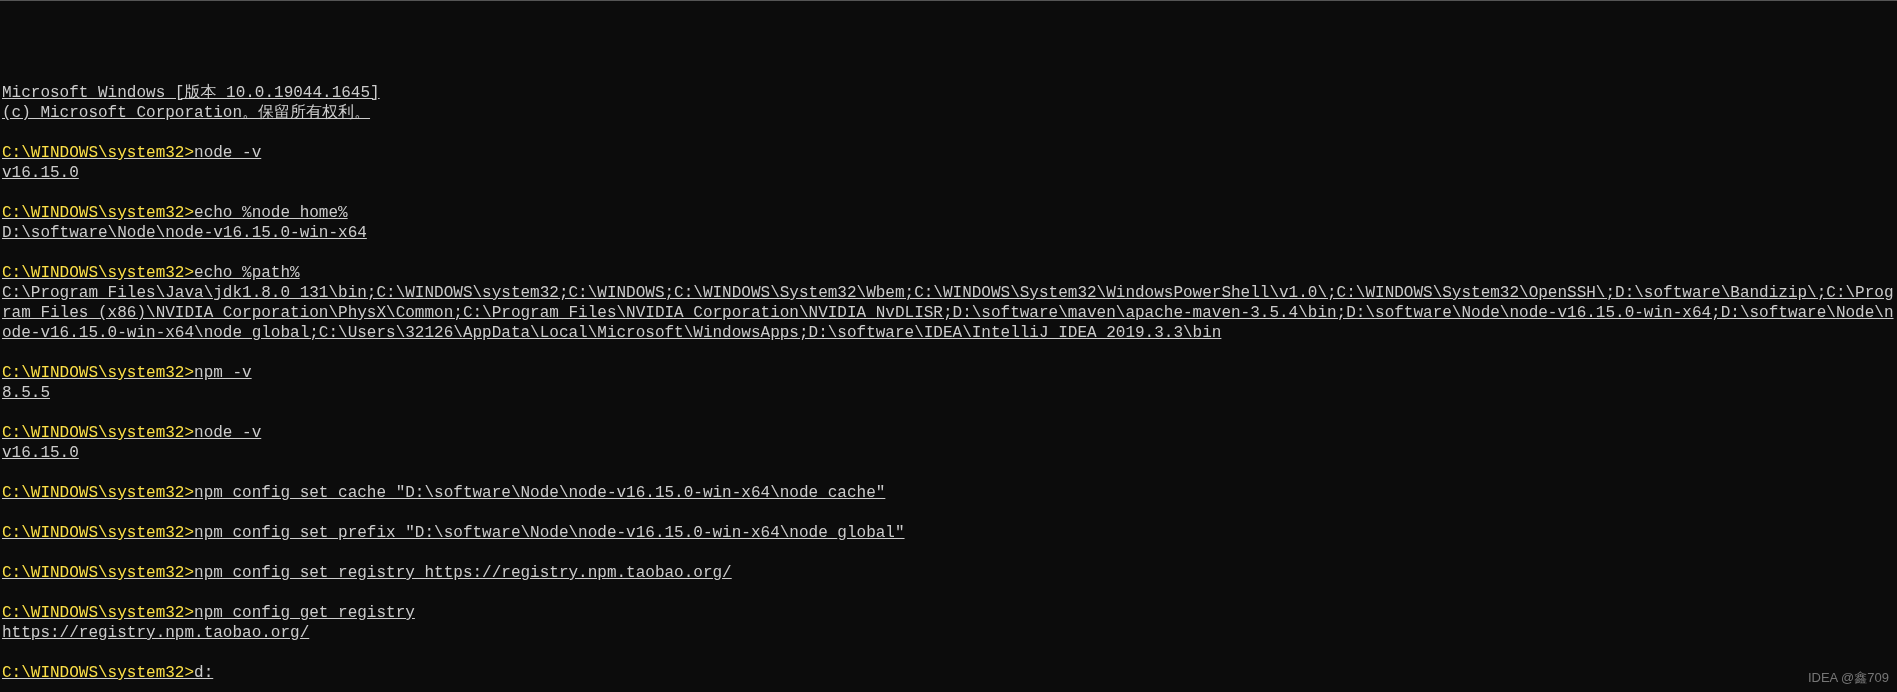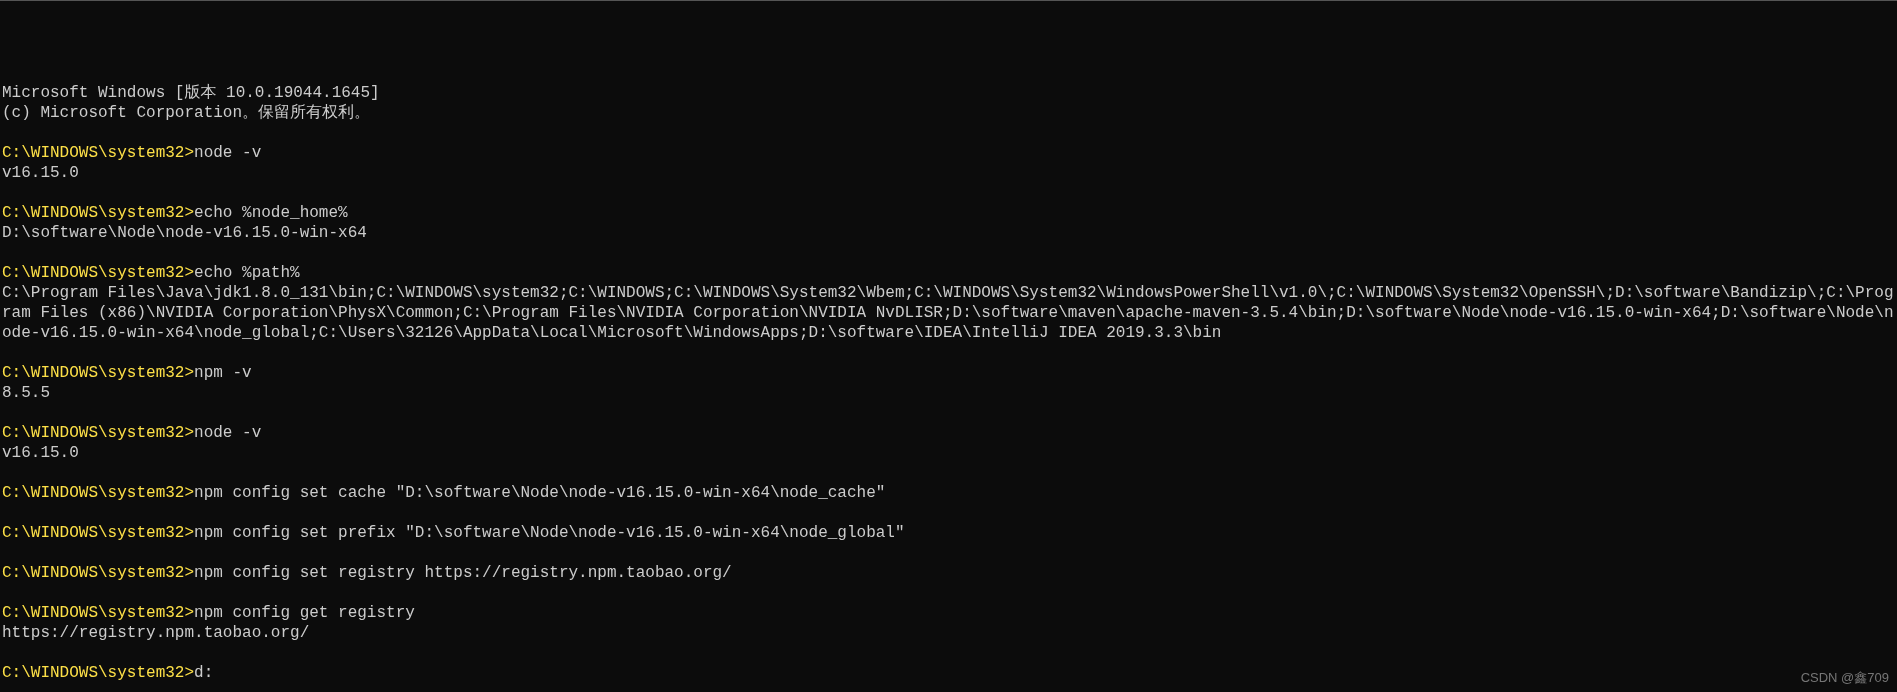--- a/index.html
+++ b/index.html
@@ -17,20 +17,21 @@
       height: 692px;
       overflow: hidden;
       position: relative;
       padding: 2px 0 0 2px;
       white-space: pre-wrap;
       word-break: break-all;
       border-top: 1px solid #555;
     }
     .line {
       display: block;
+      text-decoration: underline;
     }
     .blank {
       height: 1.25em;
     }
     .prompt {
       color: #fde047;
     }
     .output {
       color: #cccccc;
     }
@@ -44,16 +45,16 @@
       opacity: 0.75;
     }
   </style>
 </head>
 <body>
 
 
 
 <div id="terminal"><div class="line"><span class="output">Microsoft Windows [版本 10.0.19044.1645]</span></div><div class="line"><span class="output">(c) Microsoft Corporation。保留所有权利。</span></div><div class="blank"></div><div class="line"><span class="prompt">C:\WINDOWS\system32&gt;</span><span class="output">node -v</span></div><div class="line"><span class="output">v16.15.0</span></div><div class="blank"></div><div class="line"><span class="prompt">C:\WINDOWS\system32&gt;</span><span class="output">echo %node_home%</span></div><div class="line"><span class="output">D:\software\Node\node-v16.15.0-win-x64</span></div><div class="blank"></div><div class="line"><span class="prompt">C:\WINDOWS\system32&gt;</span><span class="output">echo %path%</span></div><div class="line"><span class="output">C:\Program Files\Java\jdk1.8.0_131\bin;C:\WINDOWS\system32;C:\WINDOWS;C:\WINDOWS\System32\Wbem;C:\WINDOWS\System32\WindowsPowerShell\v1.0\;C:\WINDOWS\System32\OpenSSH\;D:\software\Bandizip\;C:\Program Files (x86)\NVIDIA Corporation\PhysX\Common;C:\Program Files\NVIDIA Corporation\NVIDIA NvDLISR;D:\software\maven\apache-maven-3.5.4\bin;D:\software\Node\node-v16.15.0-win-x64;D:\software\Node\node-v16.15.0-win-x64\node_global;C:\Users\32126\AppData\Local\Microsoft\WindowsApps;D:\software\IDEA\IntelliJ IDEA 2019.3.3\bin</span></div><div class="blank"></div><div class="line"><span class="prompt">C:\WINDOWS\system32&gt;</span><span class="output">npm -v</span></div><div class="line"><span class="output">8.5.5</span></div><div class="blank"></div><div class="line"><span class="prompt">C:\WINDOWS\system32&gt;</span><span class="output">node -v</span></div><div class="line"><span class="output">v16.15.0</span></div><div class="blank"></div><div class="line"><span class="prompt">C:\WINDOWS\system32&gt;</span><span class="output">npm config set cache "D:\software\Node\node-v16.15.0-win-x64\node_cache"</span></div><div class="blank"></div><div class="line"><span class="prompt">C:\WINDOWS\system32&gt;</span><span class="output">npm config set prefix "D:\software\Node\node-v16.15.0-win-x64\node_global"</span></div><div class="blank"></div><div class="line"><span class="prompt">C:\WINDOWS\system32&gt;</span><span class="output">npm config set registry https://registry.npm.taobao.org/</span></div><div class="blank"></div><div class="line"><span class="prompt">C:\WINDOWS\system32&gt;</span><span class="output">npm config get registry</span></div><div class="line"><span class="output">https://registry.npm.taobao.org/</span></div><div class="blank"></div><div class="line"><span class="prompt">C:\WINDOWS\system32&gt;</span><span class="output">d:</span></div><div class="blank"></div></div>
 
-<div class="watermark">CSDN @鑫709</div>
+<div class="watermark">IDEA @鑫709</div>
 
 
 
 
 </body></html>

